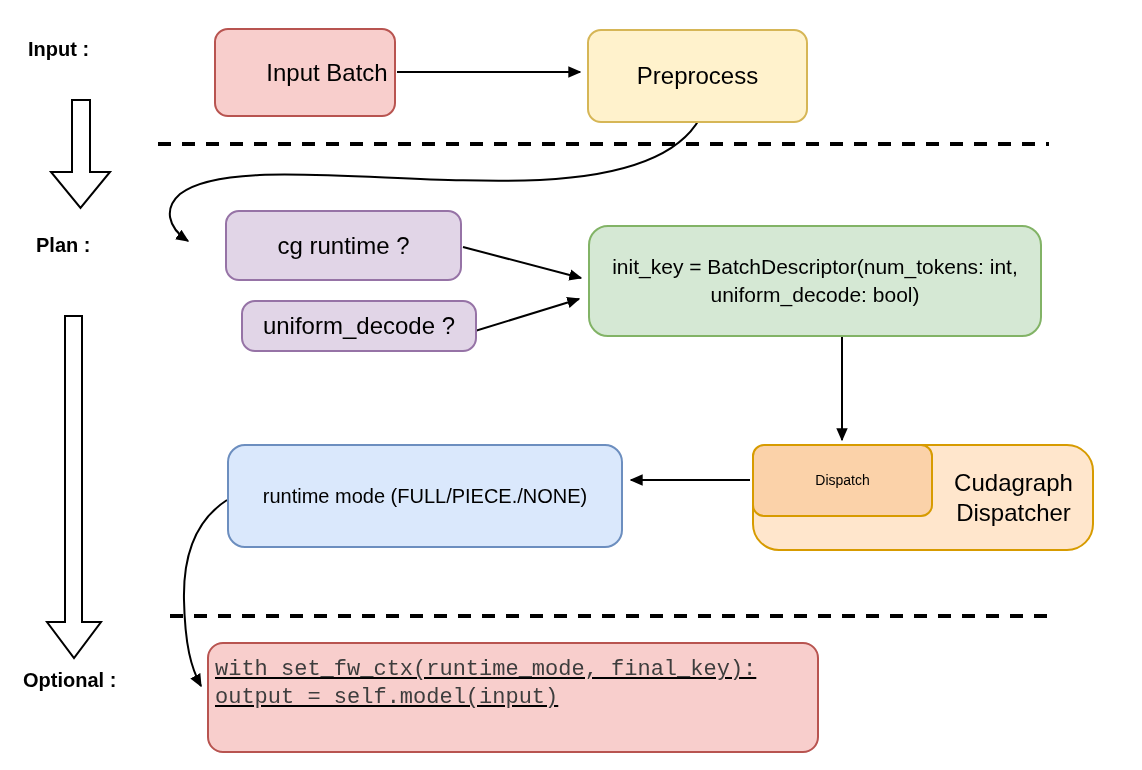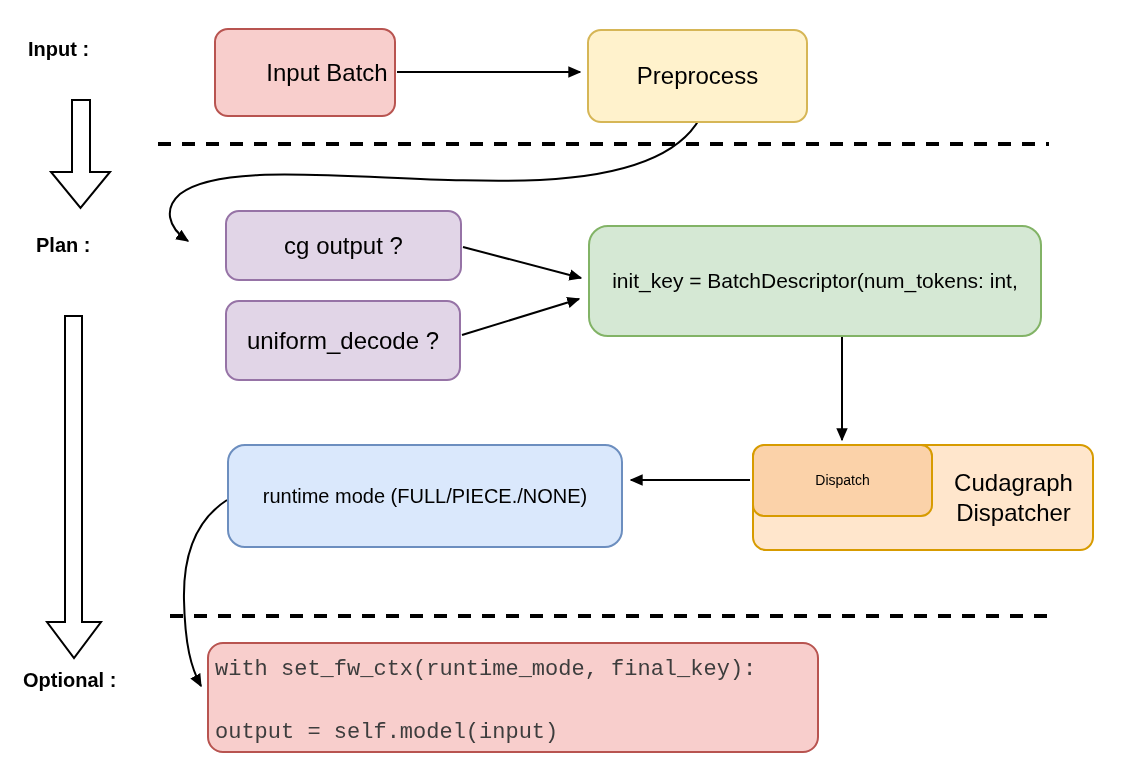--- a/index.html
+++ b/index.html
@@ -22,21 +22,21 @@
   .blue   {background:#dae8fc;border-color:#6c8ebf;border-radius:18px;}
   .orange-outer{background:#ffe6cc;border-color:#d79b00;}
   .orange-inner{background:#fbd2a9;border-color:#d79b00;border-radius:12px;}
   .fs-basic{font-size:24px;}
   .fs-green{font-size:21px;}
   .fs-blue {font-size:20px;}
   .fs-dispatch{font-size:14px;}
   .fs-cuda{font-size:24px;line-height:1.25;}
   .cuda-text{position:absolute;left:181px;right:0;top:0;bottom:0;display:flex;flex-direction:column;
     align-items:center;justify-content:center;text-align:center;}
-  .code-box{align-items:flex-start;justify-content:space-between;padding:12px 6px 4px 6px;border-radius:16px;}
+  .code-box{align-items:flex-start;justify-content:flex-start;padding:12px 6px 4px 6px;border-radius:16px;text-decoration:underline;}
   .code-line{
     font-family:"Liberation Mono",monospace;font-size:22px;line-height:28px;
     color:#3d3d3d;white-space:pre;text-align:left;
   }
 </style>
 </head>
 <body>
 
 <div id="canvas">
 
@@ -67,30 +67,31 @@
   <div class="stage-label" style="left:23px;top:669px;">Optional :</div>
 
   <div class="node red fs-basic" style="left:214px;top:28px;width:182px;height:89px;">
     <span>Input Batch</span>
   </div>
   <div class="node yellow fs-basic" style="left:587px;top:29px;width:221px;height:94px;">
     <span>Preprocess</span>
   </div>
 
   <div class="node purple fs-basic" style="left:225px;top:210px;width:237px;height:71px;">
-    <span>cg output ?</span>
+    <span>cg runtime ?</span>
   </div>
-  <div class="node purple fs-basic" style="left:225px;top:300px;width:236px;height:81px;">
+  <div class="node purple fs-basic" style="left:241px;top:300px;width:236px;height:52px;">
     <span>uniform_decode ?</span>
   </div>
   <div class="node green fs-green" style="left:588px;top:225px;width:454px;height:112px;">
     <span>init_key = BatchDescriptor(num_tokens: int,</span>
+    <span>uniform_decode: bool)</span>
   </div>
 
-  <div class="node orange-outer fs-cuda" style="left:752px;top:444px;width:342px;height:107px;">
+  <div class="node orange-outer fs-cuda" style="left:752px;top:444px;width:342px;height:107px;border-radius:27px;">
     <div class="cuda-text">
       <span>Cudagraph</span>
       <span>Dispatcher</span>
     </div>
   </div>
   <div class="node orange-inner fs-dispatch" style="left:752px;top:444px;width:181px;height:73px;">
     <span>Dispatch</span>
   </div>
 
   <div class="node blue fs-blue" style="left:227px;top:444px;width:396px;height:104px;">

